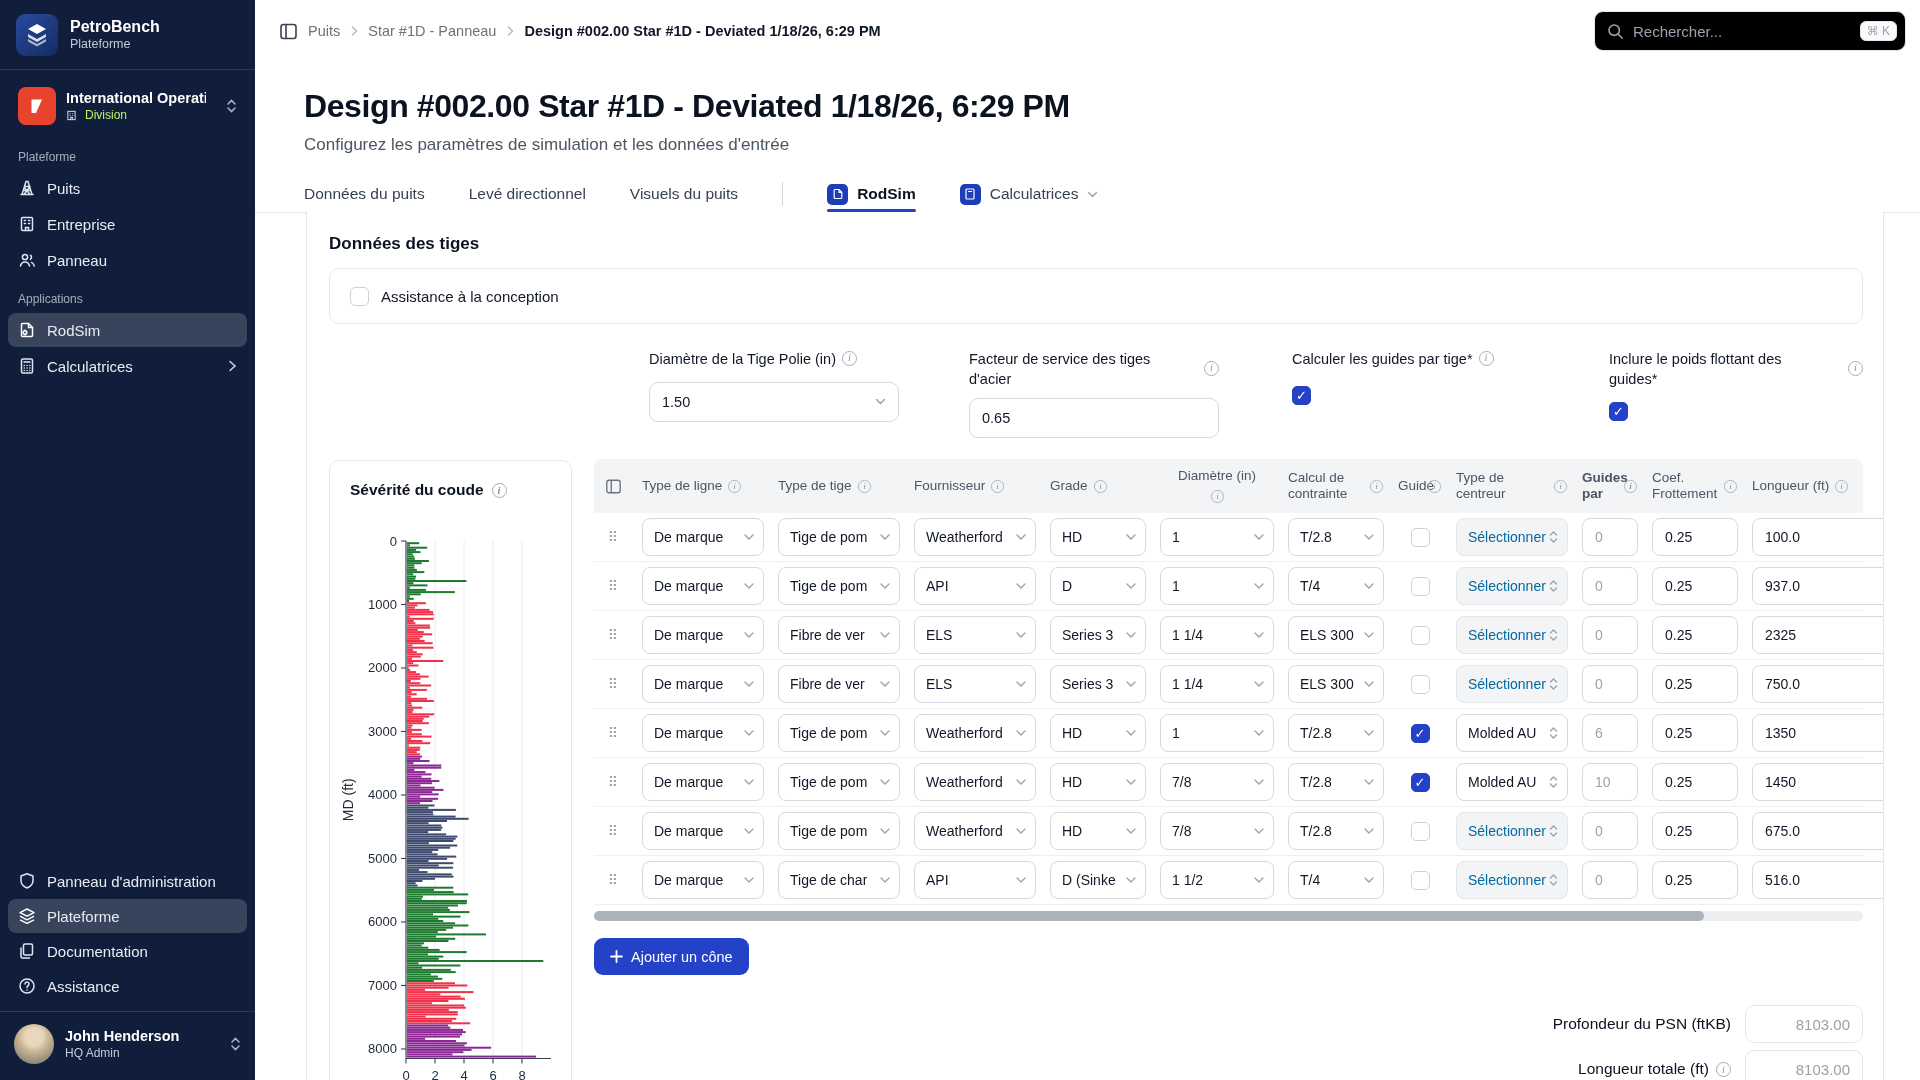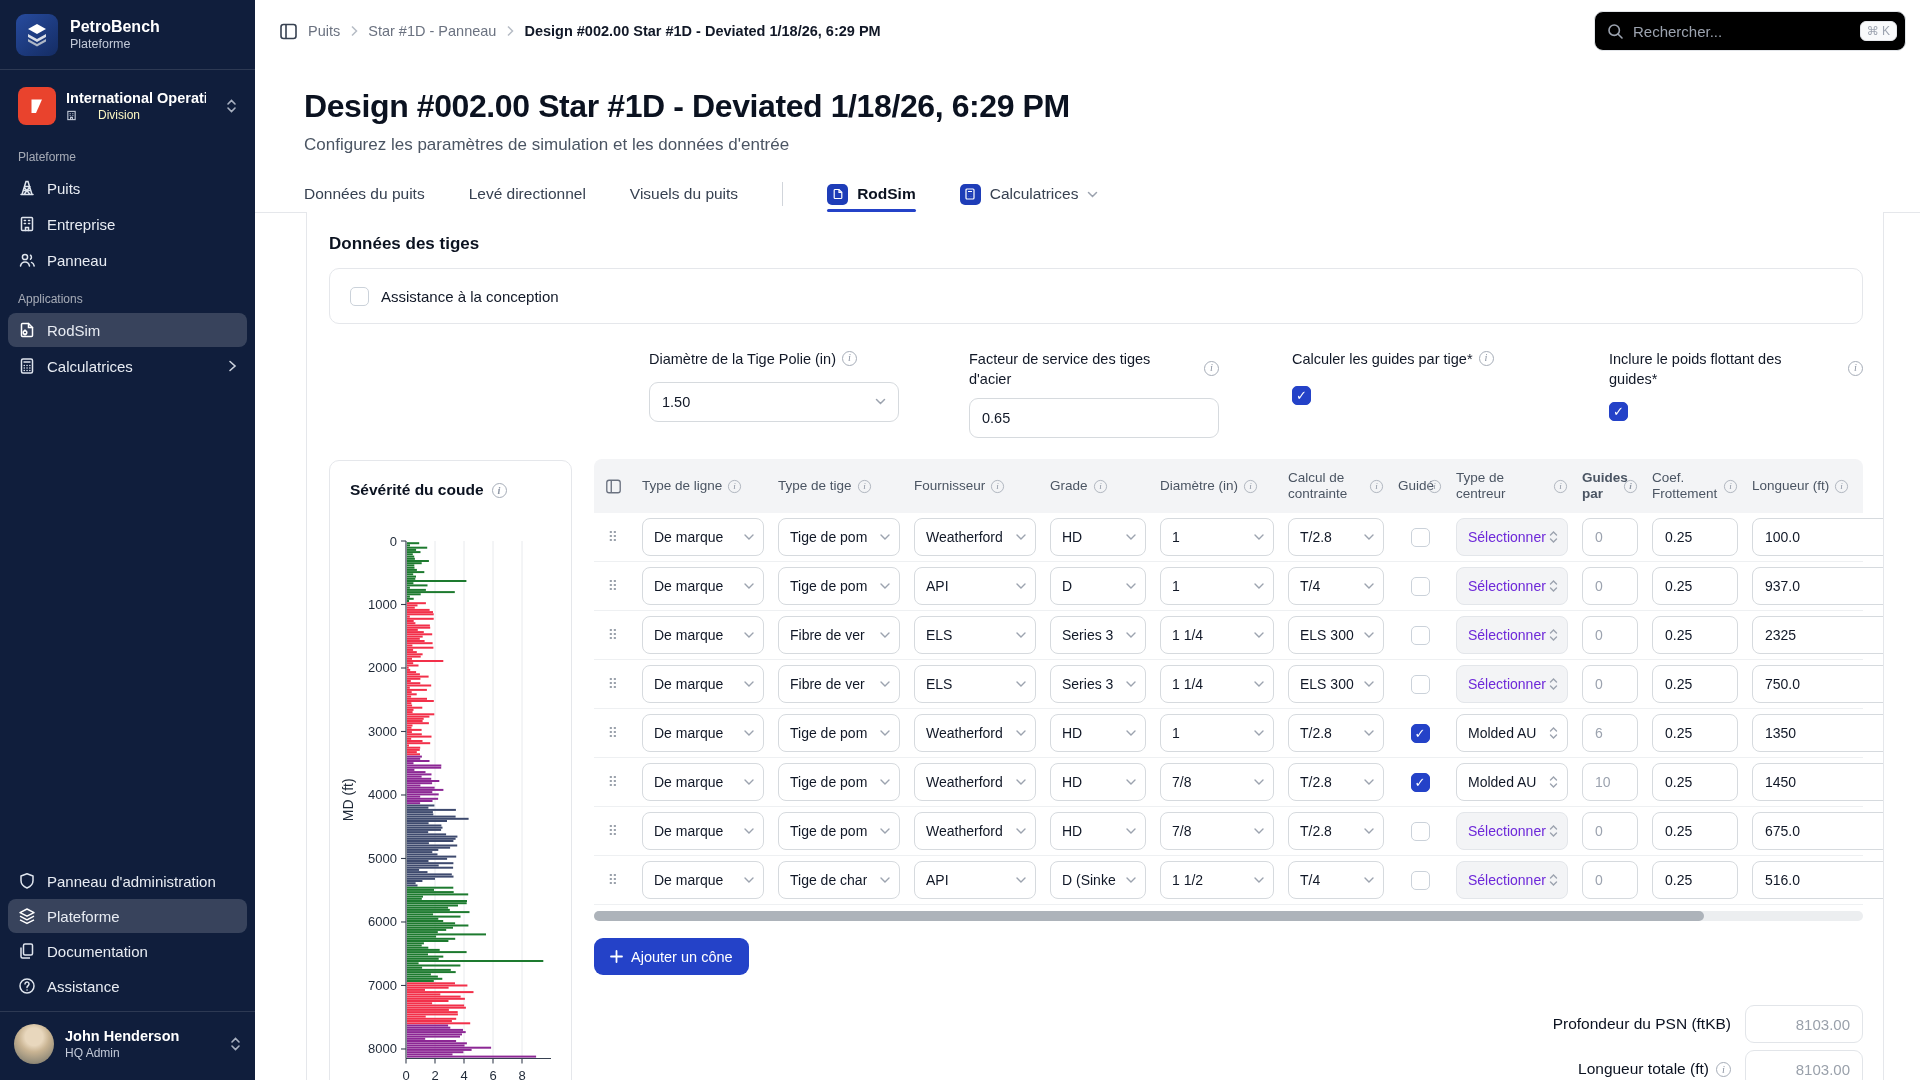--- a/index.html
+++ b/index.html
@@ -9,21 +9,21 @@
 
   
   .sidebar{width:255px;flex:0 0 255px;background:#101e3c;color:#e8ecf3;display:flex;flex-direction:column}
   .side-header{display:flex;align-items:center;gap:12px;padding:18px 16px;height:70px;border-bottom:1px solid rgba(255,255,255,.12)}
   .logo-mark{width:42px;height:42px;border-radius:9px;background:linear-gradient(140deg,#274b9e,#142c63);display:flex;align-items:center;justify-content:center;flex:0 0 auto}
   .brand-name{font-size:16px;font-weight:700;line-height:1.15;color:#fff}
   .brand-sub{font-size:12.5px;color:#c3cad8}
   .org-row{display:flex;align-items:center;gap:10px;margin:10px 10px 4px;padding:7px 8px;border-radius:8px}
   .org-logo{width:38px;height:38px;border-radius:8px;background:#e9432d;display:flex;align-items:center;justify-content:center;flex:0 0 auto}
   .org-name{font-size:14.5px;font-weight:700;color:#fff;white-space:nowrap;overflow:hidden;max-width:140px}
-  .org-sub{font-size:12px;color:#fef9c3;display:flex;align-items:center;gap:21px;margin-top:2px}
+  .org-sub{font-size:12px;color:#bef264;display:flex;align-items:center;gap:8px;margin-top:2px}
   .updown{margin-left:auto;flex:0 0 auto;opacity:.85}
   .section-label{font-size:12px;color:rgba(255,255,255,.62);margin:14px 18px 6px}
   .nav-item{display:flex;align-items:center;gap:11px;margin:1px 8px;padding:8px 10px;border-radius:8px;font-size:15px;color:#e8ecf3;cursor:pointer}
   .nav-item.active{background:rgba(255,255,255,.17)}
   .nav-item .chev-r{margin-left:auto;opacity:.9}
   .side-bottom{margin-top:auto;padding-bottom:4px}
   .user-row{display:flex;align-items:center;gap:11px;border-top:1px solid rgba(255,255,255,.12);margin-top:8px;padding:12px 14px}
   .avatar{width:40px;height:40px;border-radius:50%;flex:0 0 auto;background:radial-gradient(circle at 50% 32%,#e8d7bd 0 26%,#c9b493 45%,#9a917d 72%,#6e6a5e 100%)}
   .user-name{font-size:14.5px;font-weight:700;color:#fff}
   .user-role{font-size:12px;color:#c3cad8;margin-top:2px}
@@ -77,21 +77,21 @@
   .rod-table{position:absolute;left:287px;top:247px;width:1269px}
   .thead{display:flex;align-items:center;gap:14px;height:54px;background:#f3f4f6;border-radius:8px 8px 0 0;padding-left:4px}
   .th{font-size:13.5px;color:#4b5563;display:flex;align-items:center;gap:5px;line-height:1.2;flex:0 0 auto}
   .th .txt{max-width:calc(100% - 20px)}
   .trow{display:flex;align-items:center;gap:14px;height:49px;padding-left:4px;border-bottom:1px solid #eef0f2}
   .tcell{flex:0 0 auto}
   .grip{width:30px;text-align:center;color:#9aa1ab;font-size:14px;cursor:grab}
   .grip::after{content:"⠿"}
   .sel{height:38px;border:1px solid #d6dade;border-radius:8px;background:#fff;display:flex;align-items:center;justify-content:space-between;padding:0 9px 0 11px;font-size:14px;color:#111827;cursor:pointer;overflow:hidden}
   .sel .v{white-space:nowrap;overflow:hidden}
-  .sel.dis{background:#f3f4f6;border-color:#e3e6ea;color:#6d28d9;cursor:default}
+  .sel.dis{background:#f3f4f6;border-color:#e3e6ea;color:#0369a1;cursor:default}
   .ninp{height:38px;border:1px solid #d6dade;border-radius:8px;background:#fff;display:flex;align-items:center;padding:0 12px;font-size:14px;color:#111827}
   .ninp.gray{color:#9ca3af}
   .cbcell{display:flex;align-items:center;justify-content:center}
   .hscroll{margin-top:6px;height:10px;width:1269px;background:#eceef0;border-radius:6px;position:relative}
   .hthumb{position:absolute;left:0;top:0;height:10px;width:1110px;background:#adb3ba;border-radius:6px;cursor:pointer}
   .add-btn{position:absolute;left:287px;top:726px;height:37px;padding:0 16px;gap:8px;display:flex;align-items:center}
 
   
   .tot-row{position:absolute;display:flex;align-items:center;gap:14px}
   .tot-label{font-size:15.5px;font-weight:500;color:#0b1220;display:flex;align-items:center;gap:7px}
@@ -643,21 +643,21 @@
                 <span class="info" style="transform: scale(0.87);"></span>
               </div>
               <div class="th" style="width: 122px;">
                 <span class="txt">Fournisseur</span>
                 <span class="info" style="transform: scale(0.87);"></span>
               </div>
               <div class="th" style="width: 96px;">
                 <span class="txt">Grade</span>
                 <span class="info" style="transform: scale(0.87);"></span>
               </div>
-              <div class="th" style="width: 114px;">
+              <div class="th" style="width: 114px; flex-direction: column;">
                 <span class="txt">Diamètre (in)</span>
                 <span class="info" style="transform: scale(0.87);"></span>
               </div>
               <div class="th" style="width: 96px;">
                 <span class="txt">Calcul de contrainte</span>
                 <span class="info" style="transform: scale(0.87);"></span>
               </div>
               <div class="th" style="width: 44px;">
                 <span class="txt">Guidé</span>
                 <span class="info" style="transform: scale(0.87);"></span>

